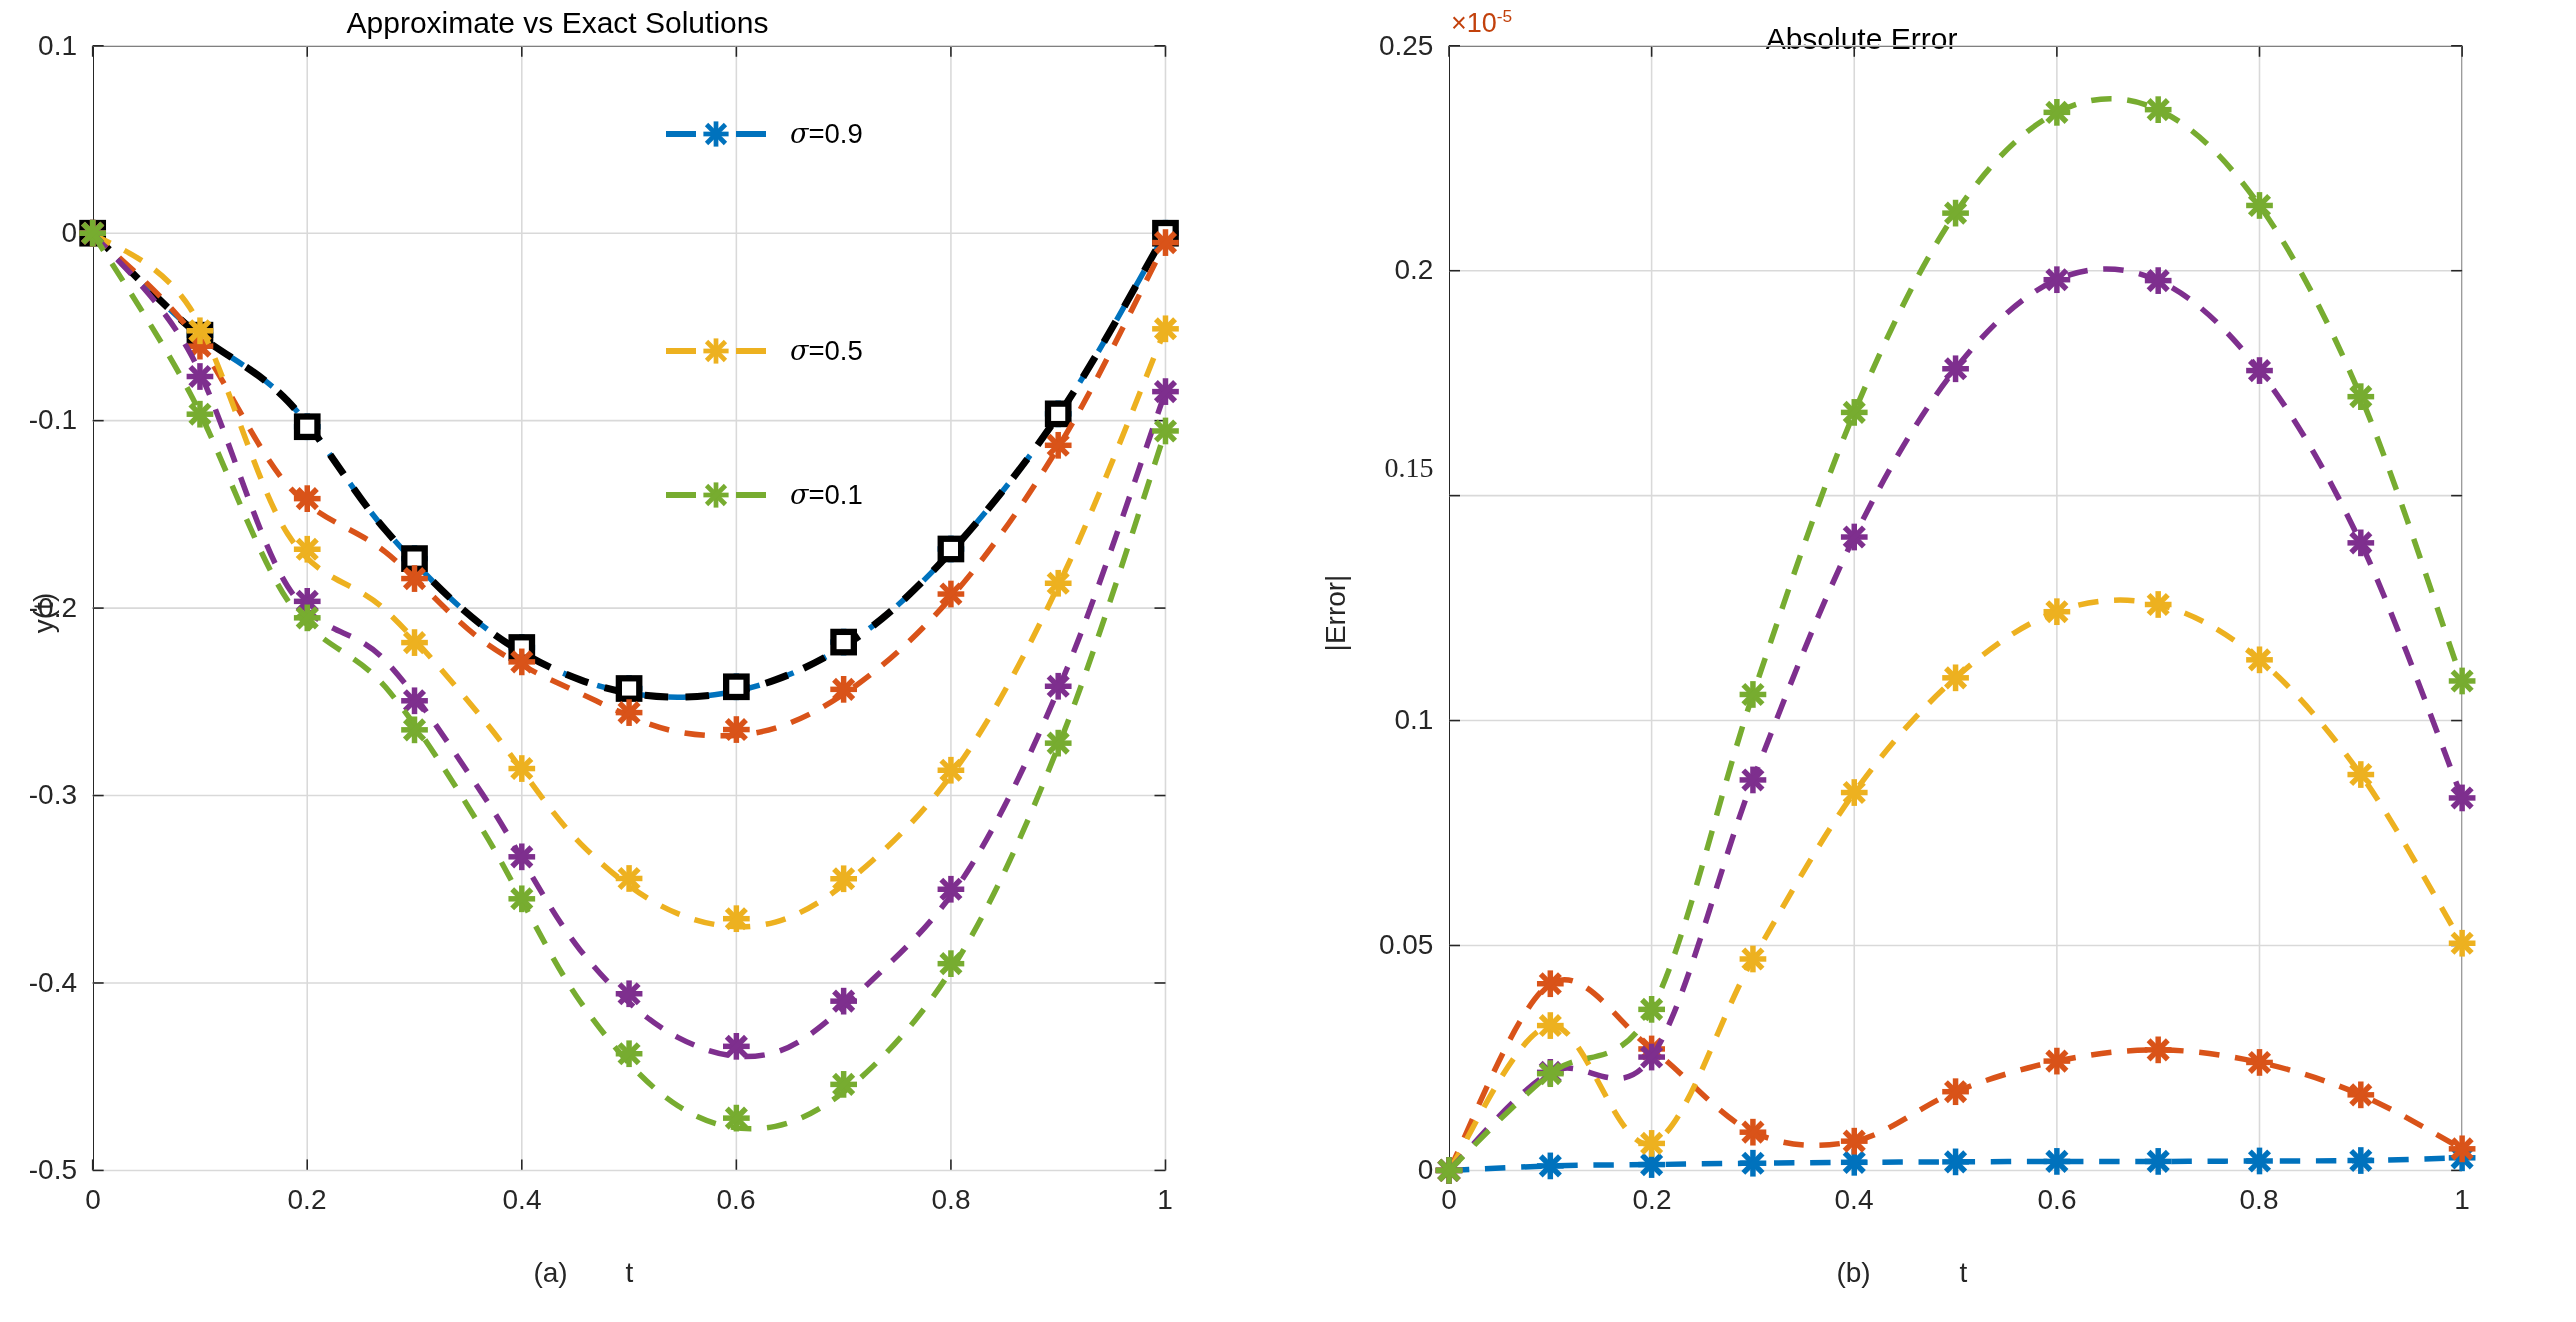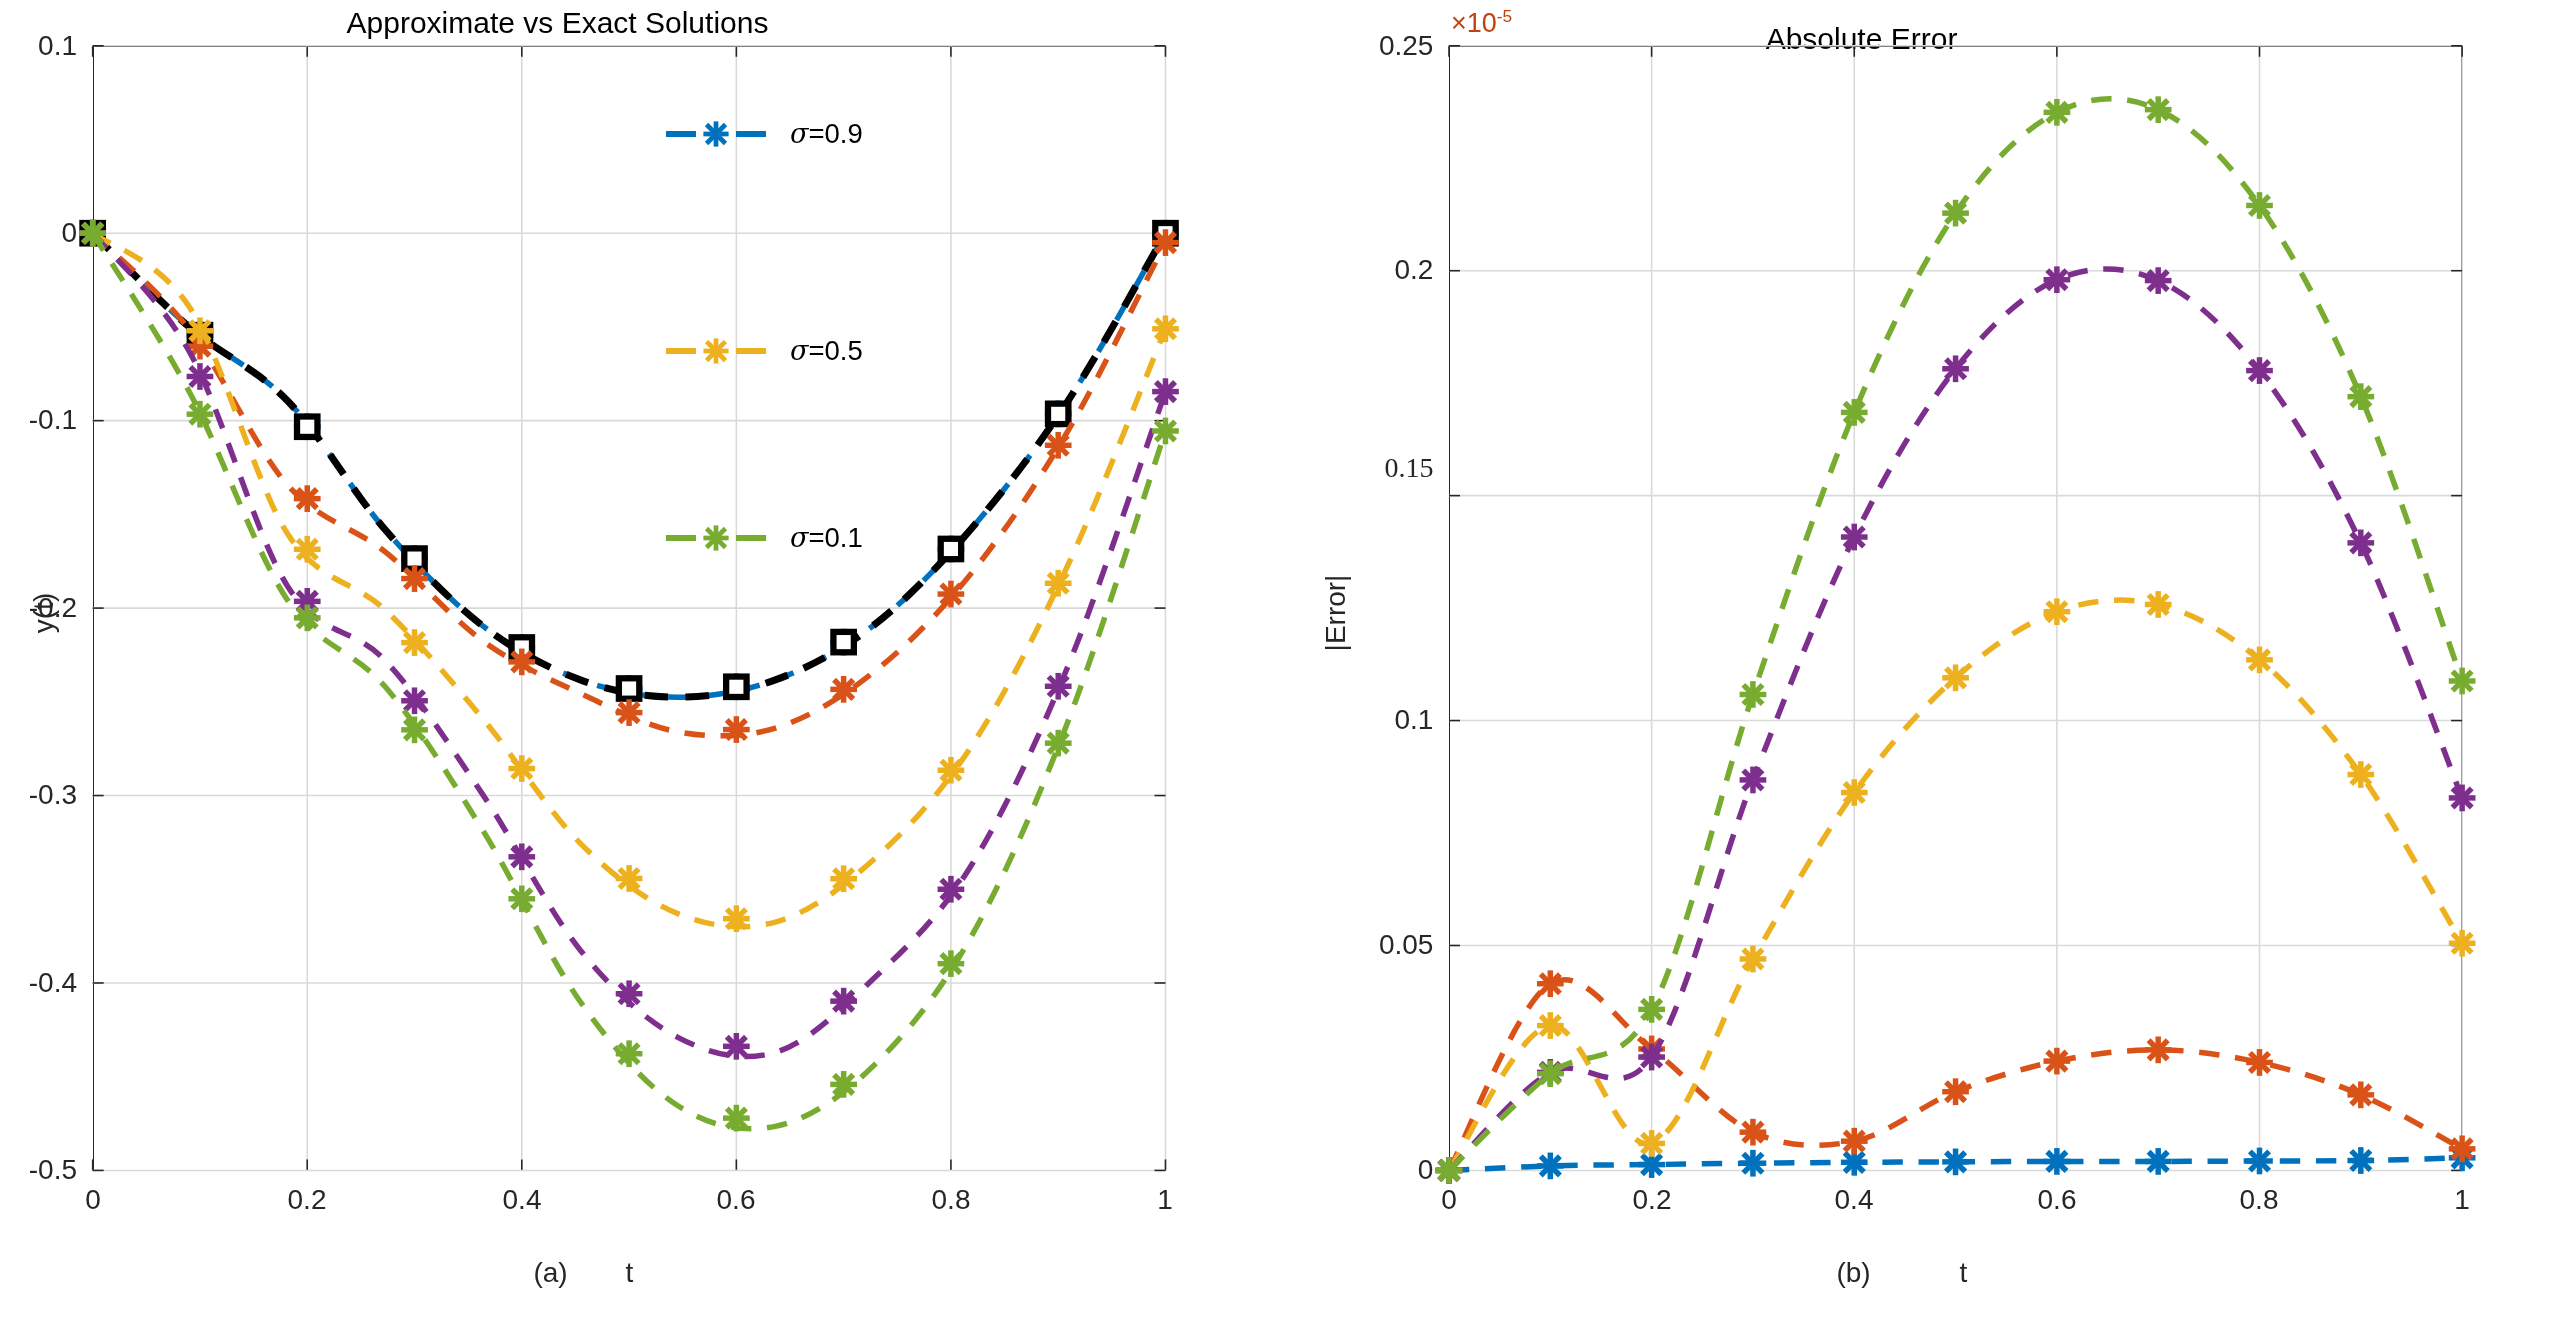--- a/index.html
+++ b/index.html
@@ -580,21 +580,21 @@
               <g transform="translate(66,24)" fill="#EDB120" stroke="#EDB120" stroke-width="6">
                 <line x1="-16" y1="0" x2="16" y2="0"></line>
                 <line x1="0" y1="-16" x2="0" y2="16"></line>
                 <line x1="-12" y1="-12" x2="12" y2="12"></line>
                 <line x1="-12" y1="12" x2="12" y2="-12"></line>
               </g>
             </svg>
         </span>
         <span class="legend-label"><i class="sig">σ</i>=0.5</span>
       </div>
-      <div class="legend-row" style="top:361px;margin-top:43px;">
+      <div class="legend-row" style="top:361px;">
         <span class="legend-sample">
           <span class="seg seg-l" style="background:#77AC30;"></span>
           <span class="seg seg-r" style="background:#77AC30;"></span>
           <svg width="104" height="38" style="position:absolute;left:0;top:0;" viewBox="0 0 132 48">
               <g transform="translate(66,24)" fill="#77AC30" stroke="#77AC30" stroke-width="6">
                 <line x1="-16" y1="0" x2="16" y2="0"></line>
                 <line x1="0" y1="-16" x2="0" y2="16"></line>
                 <line x1="-12" y1="-12" x2="12" y2="12"></line>
                 <line x1="-12" y1="12" x2="12" y2="-12"></line>
               </g>

